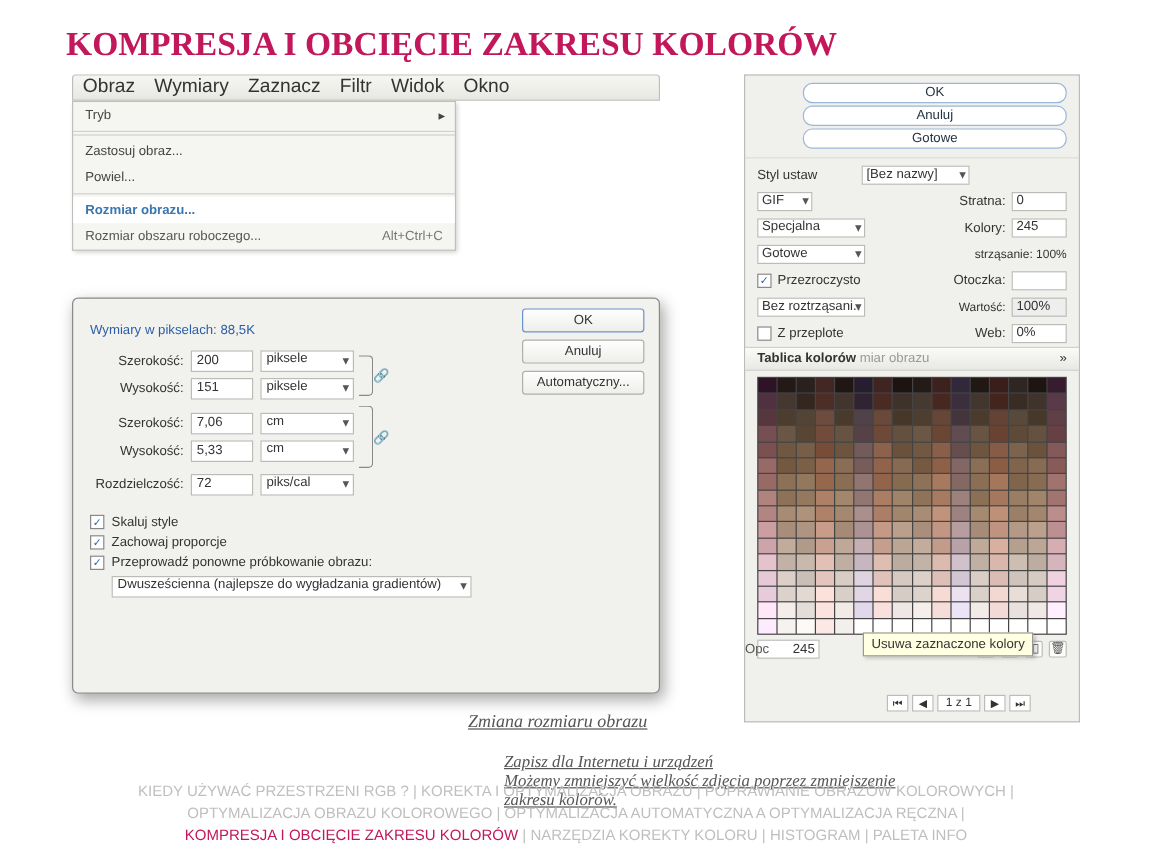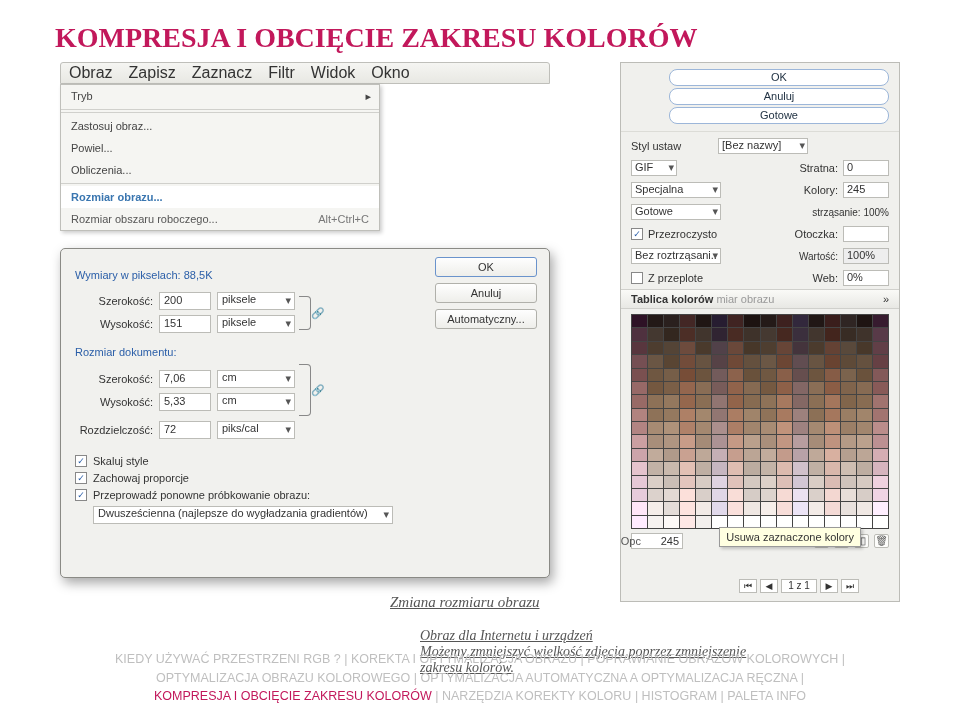--- a/index.html
+++ b/index.html
@@ -65,34 +65,33 @@
 </style>
 </head>
 <body>
 
 <div class="page-title">KOMPRESJA I OBCIĘCIE ZAKRESU KOLORÓW</div>
 
 <div class="stage">
 
   <div class="menu">
     <span>Obraz</span>
-    <span>Zapisz</span>
+    <span>Wymiary</span>
     <span>Zaznacz</span>
     <span>Filtr</span>
     <span>Widok</span>
     <span>Okno</span>
   </div>
 
   <div class="dropdown">
     <div class="dd-item arrow">Tryb</div>
     <div class="dd-sep"></div>
     <div class="dd-sep"></div>
     <div class="dd-item">Zastosuj obraz...</div>
     <div class="dd-item">Powiel...</div>
-    <div class="dd-item">Obliczenia...</div>
     <div class="dd-sep"></div>
     <div class="dd-item dd-sel">Rozmiar obrazu...</div>
     <div class="dd-next"><span>Rozmiar obszaru roboczego...</span><span class="sc">Alt+Ctrl+C</span></div>
   </div>
 
   <div class="dialog">
     <div class="dlg-body">
       <div class="btns">
         <div class="btn" style="border-color:#6a93cc">OK</div>
         <div class="btn">Anuluj</div>
@@ -108,21 +107,20 @@
             </div>
           <div class="row">
               <label>Wysokość:</label>
               <div class="inp">151</div>
               <div class="sel">piksele</div>
             </div>
         </div>
         <div class="brace"></div>
           <div class="link">🔗</div>
       </div>
-      <div class="sec">Rozmiar dokumentu:</div>
       <div style="display:flex;align-items:center">
         <div>
           <div class="row">
               <label>Szerokość:</label>
               <div class="inp">7,06</div>
               <div class="sel">cm</div>
             </div>
           <div class="row">
               <label>Wysokość:</label>
               <div class="inp">5,33</div>
@@ -480,21 +478,21 @@
       <div class="nb">⏮</div>
       <div class="nb">◀</div>
       <div class="ns">1 z 1</div>
       <div class="nb">▶</div>
       <div class="nb">⏭</div>
     </div>
   </div>
 
   <div class="cap-it cap1">Zmiana rozmiaru obrazu</div>
   <div class="cap-it cap2">
-    <div>Obraz dla Internetu i urządzeń</div>
+    <div>Zapisz dla Internetu i urządzeń</div>
     <div>Możemy zmniejszyć wielkość zdjęcia poprzez zmniejszenie zakresu kolorów.</div>
   </div>
 </div>
 
 <div class="footer">
   <span>KIEDY UŻYWAĆ PRZESTRZENI RGB ?</span><span>   |   </span><span>KOREKTA I OPTYMALIZACJA OBRAZU</span><span>   |   </span><span>POPRAWIANIE OBRAZÓW KOLOROWYCH</span><span>   |   </span><br>
   <span>OPTYMALIZACJA OBRAZU KOLOROWEGO</span><span>   |   </span><span>OPTYMALIZACJA AUTOMATYCZNA A OPTYMALIZACJA RĘCZNA</span><span>   |   </span><br>
   <span class="mag">KOMPRESJA I OBCIĘCIE ZAKRESU KOLORÓW</span><span>   |   </span><span>NARZĘDZIA KOREKTY KOLORU</span><span>   |   </span><span>HISTOGRAM</span><span>   |   </span><span>PALETA INFO</span>
 </div>
 

